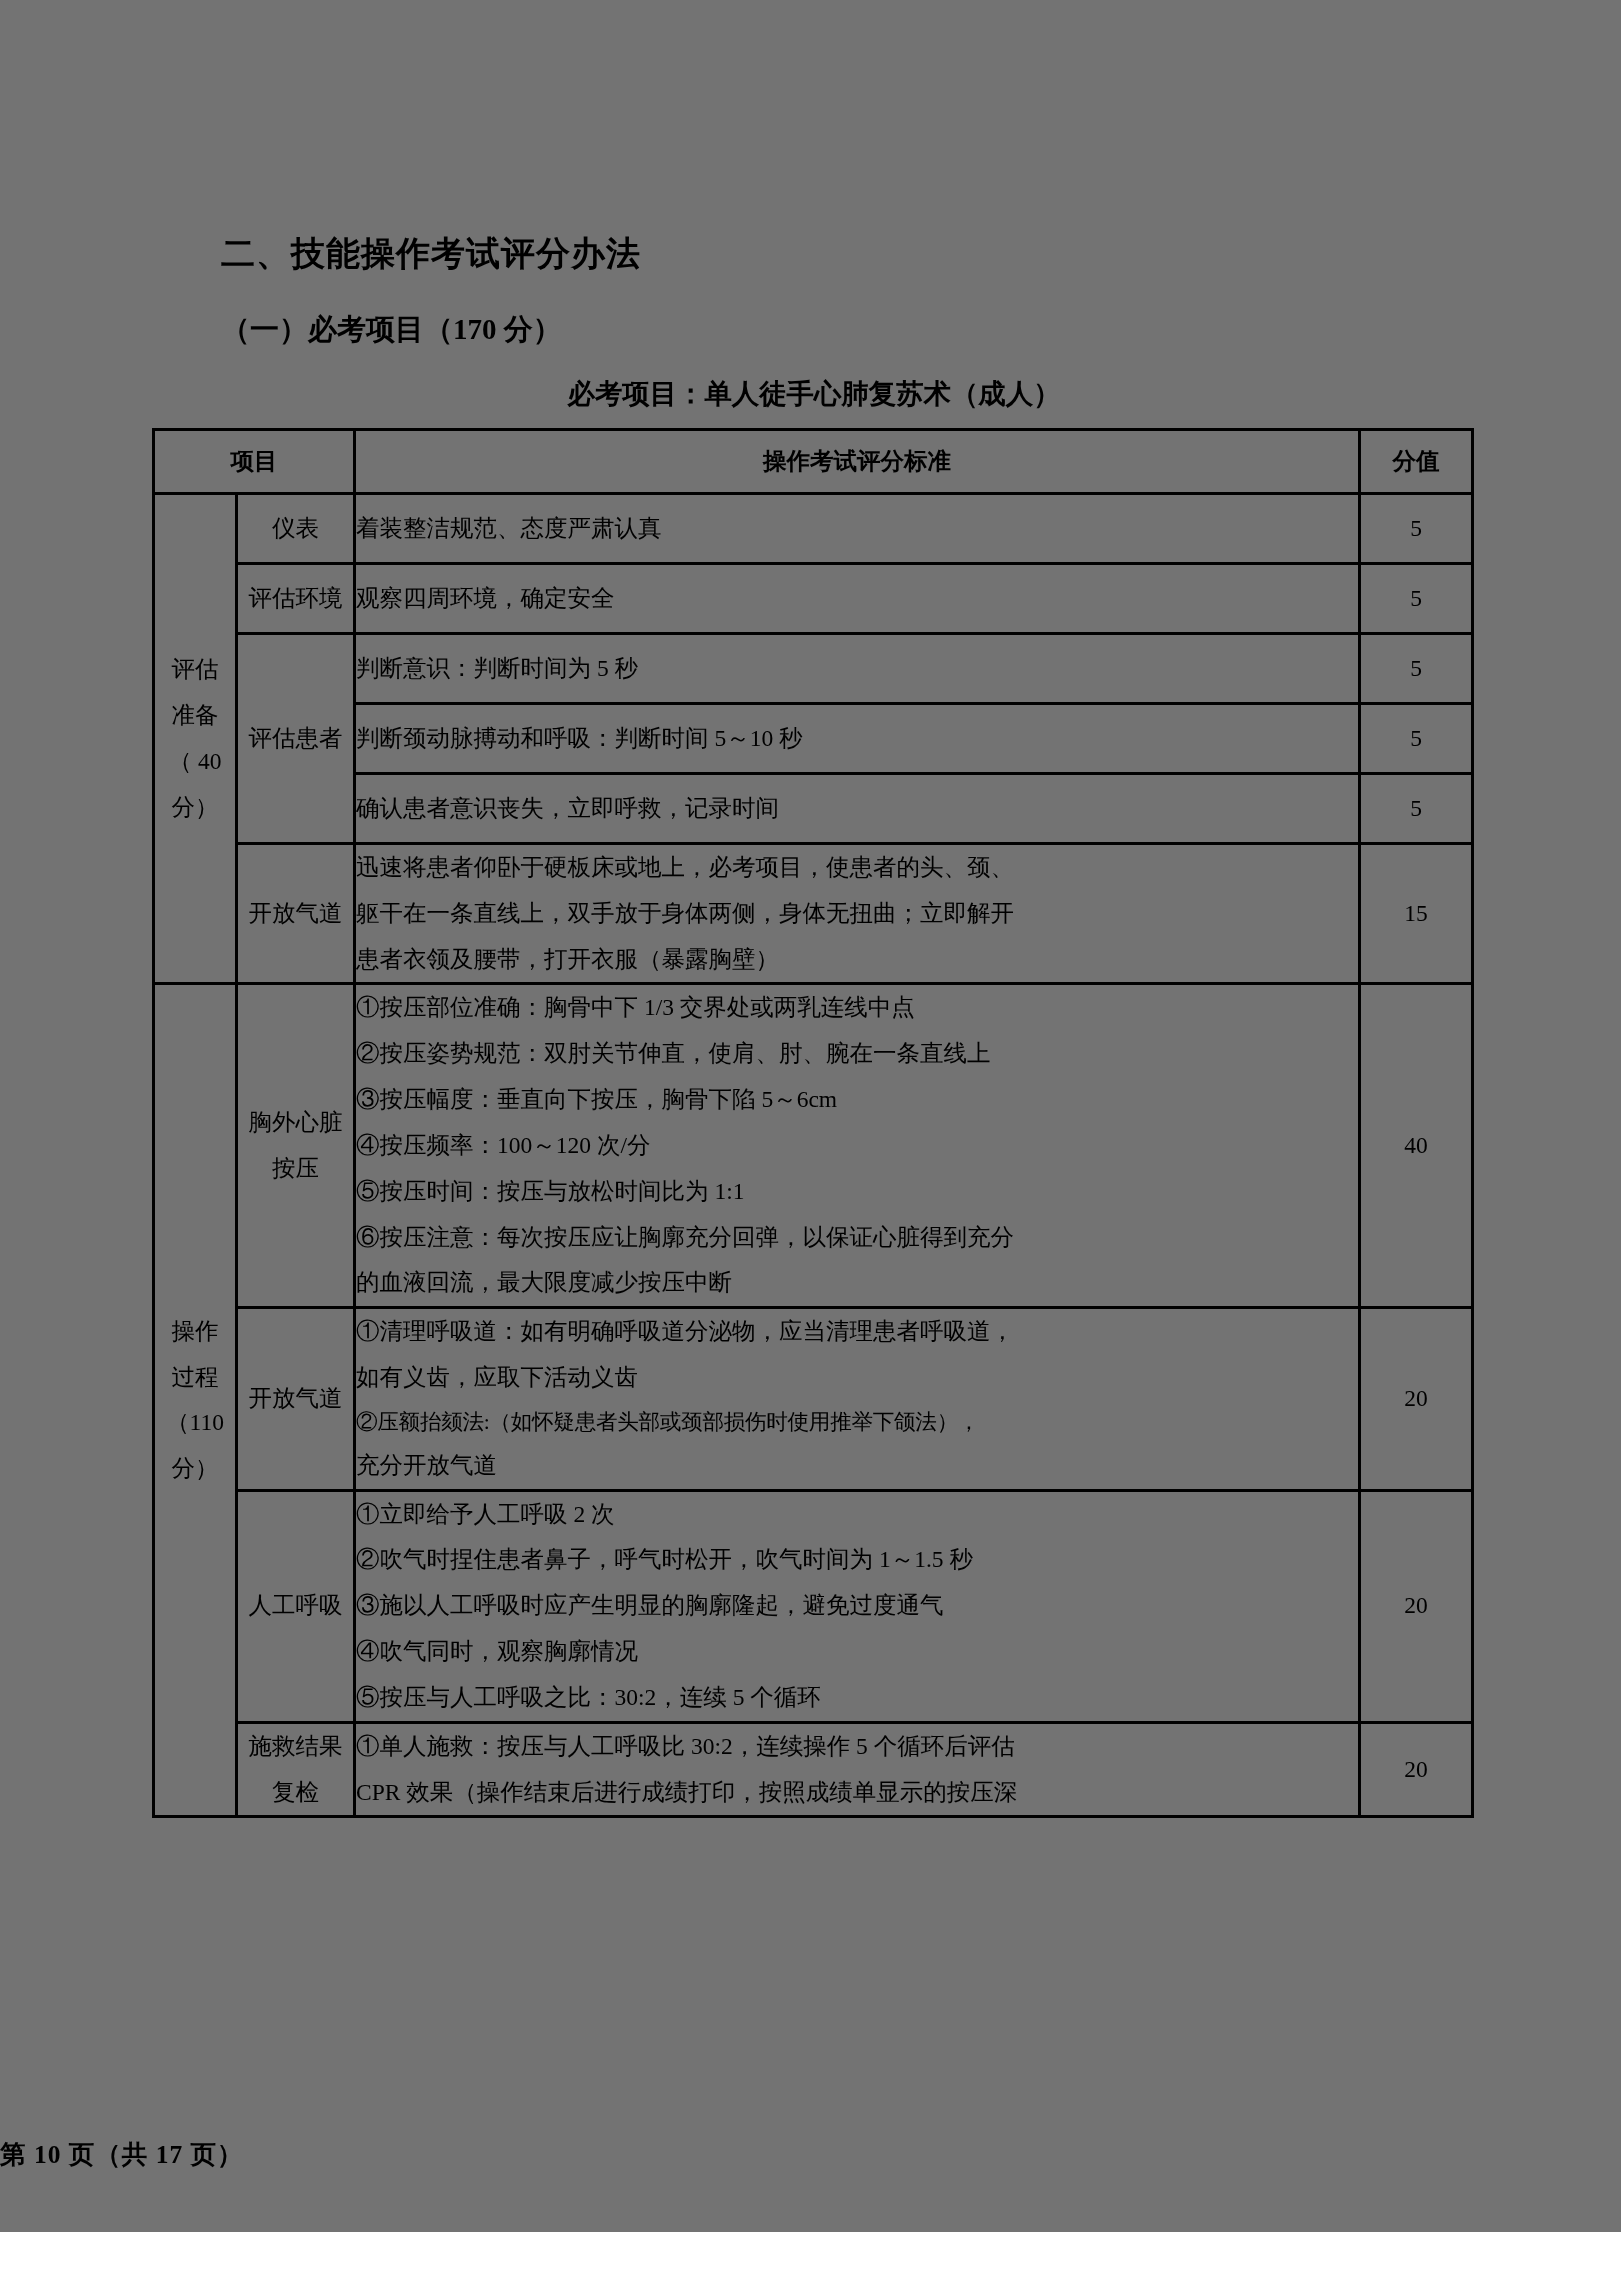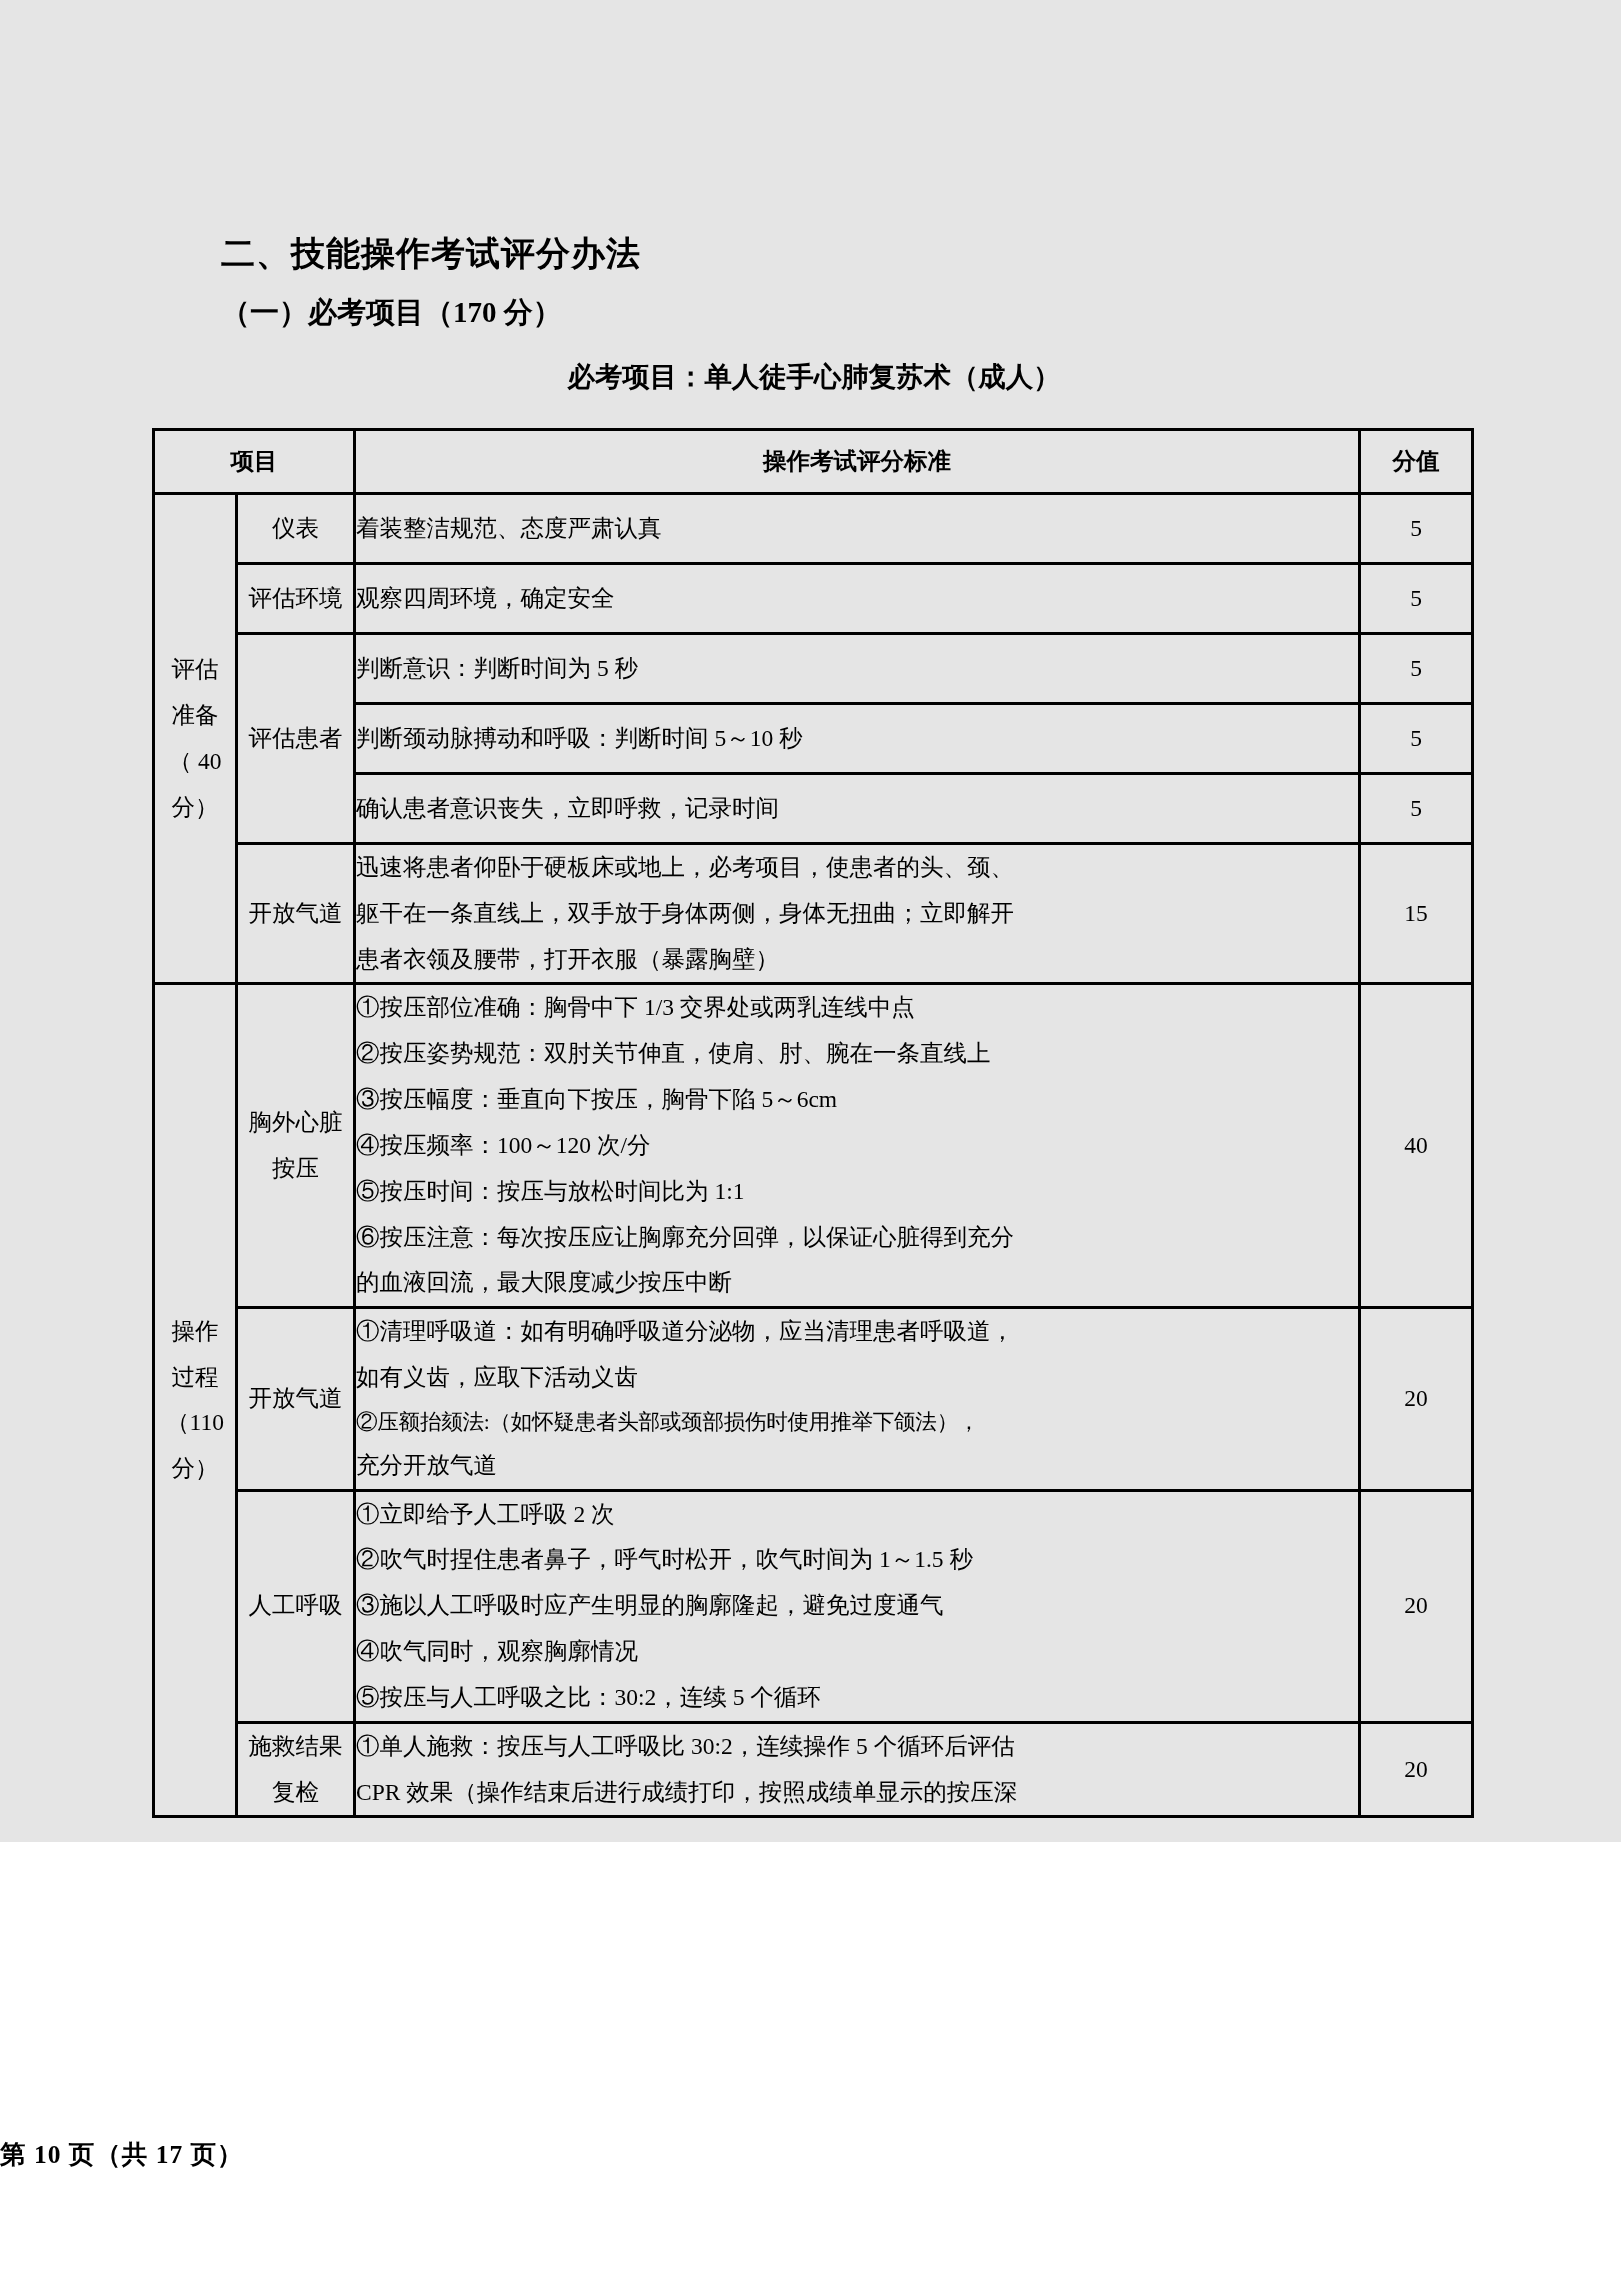--- a/index.html
+++ b/index.html
@@ -12,41 +12,41 @@
     height: 2293px;
     font-family: "Liberation Serif", "DejaVu Serif", serif;
     color: #000000;
     position: relative;
     overflow: hidden;
   }
   .page {
     position: absolute;
     left: 0; top: 0;
     width: 1621px;
-    height: 1842px;
-    background: #e5e5e5;
+    height: 2232px;
+    background: #737373;
   }
   .content {
     position: absolute;
     left: 221px;
     top: 0;
     width: 1186px;
   }
 
   .h-main {
     font-size: 34px;
     font-weight: bold;
     letter-spacing: 1px;
     margin-top: 233px;
     line-height: 1.25;
   }
   .h-sub {
     font-size: 29px;
     font-weight: bold;
-    margin-top: 18px;
+    margin-top: 35px;
     line-height: 1.3;
   }
   .h-center {
     font-size: 27.4px;
     font-weight: bold;
     text-align: center;
     margin-top: 29px;
     margin-bottom: 17.6px;
     line-height: 1.3;
   }

